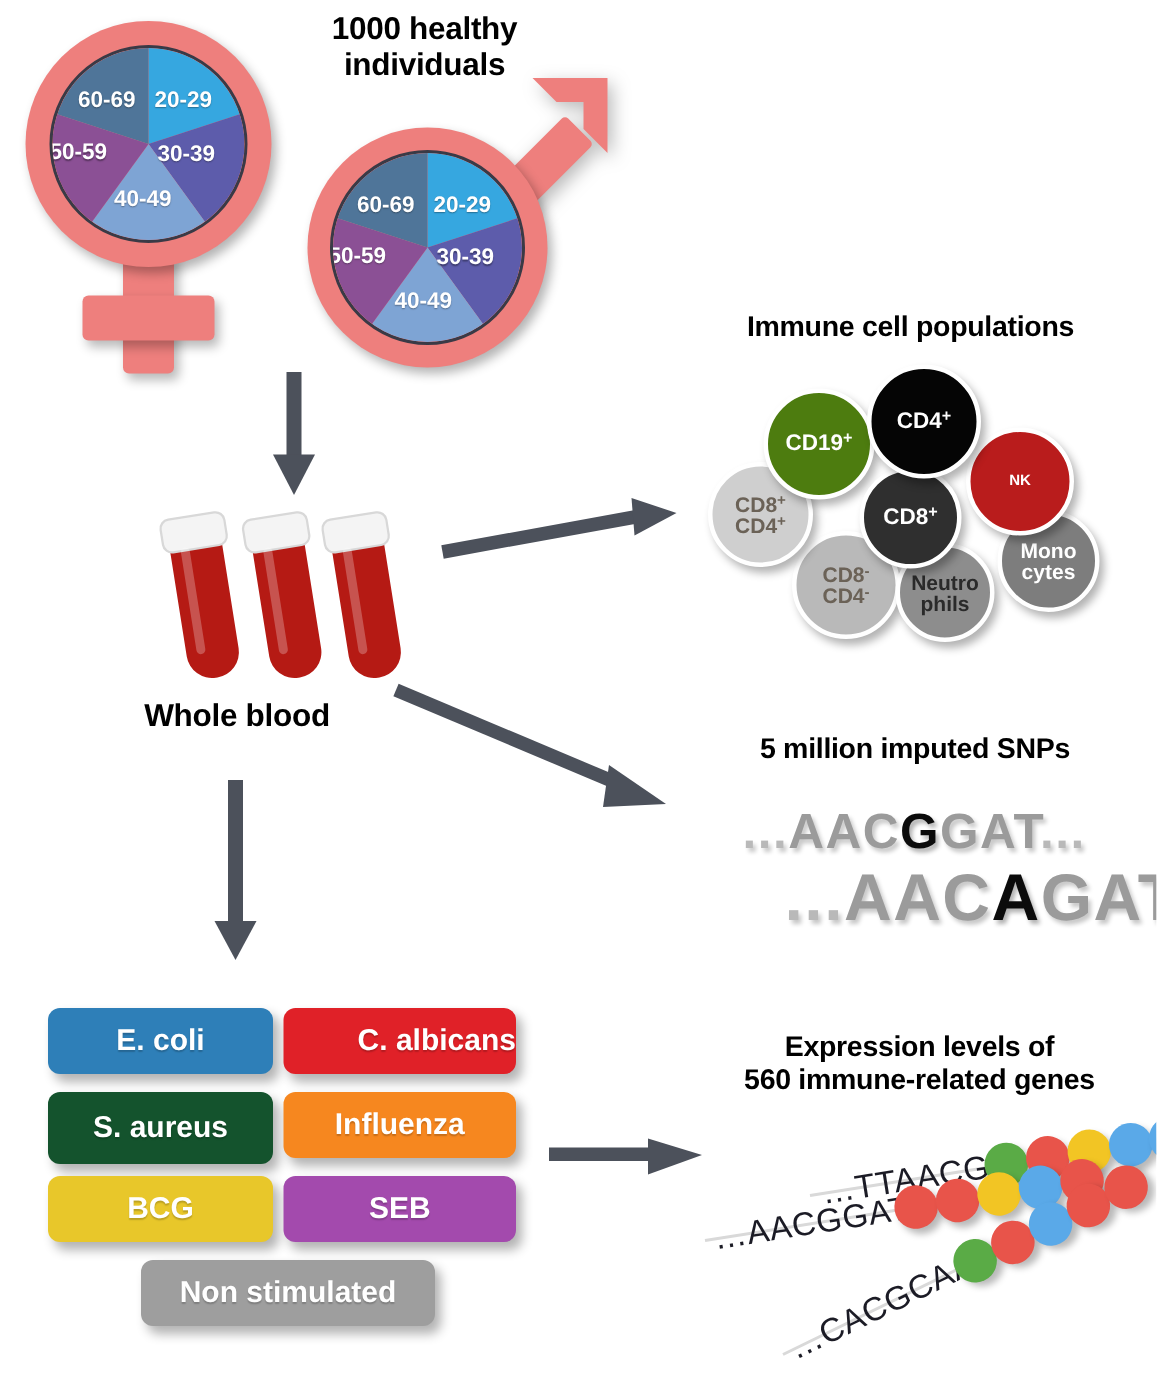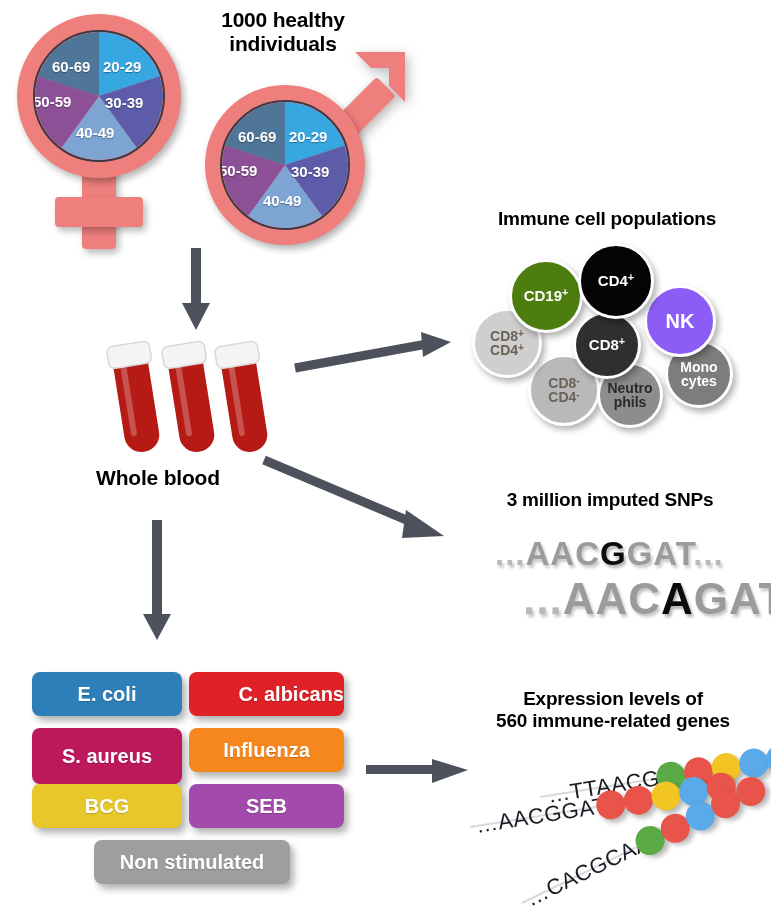--- a/index.html
+++ b/index.html
@@ -259,57 +259,57 @@
     </div>
 
     <div class="cell" style="left:509px; top:259px; width:74px; height:74px; background:#4d7c0f; color:#ffffff; font-size:15px; z-index:5;">
       <span>CD19<sup>+</sup></span>
     </div>
 
     <div class="cell" style="left:578px; top:243px; width:76px; height:76px; background:#050505; color:#ffffff; font-size:15px; z-index:6;">
       <span>CD4<sup>+</sup></span>
     </div>
 
-    <div class="cell" style="left:644px; top:285px; width:72px; height:72px; background:#8b5cf6; color:#ffffff; font-size:20px; z-index:4;">
+    <div class="cell" style="left:644px; top:285px; width:72px; height:72px; background:#b91c1c; color:#ffffff; font-size:10px; z-index:4;">
       <span>NK</span>
     </div>
 
     <div class="cell" style="left:573px; top:311px; width:68px; height:68px; background:#2f2f2f; color:#ffffff; font-size:15px; z-index:5;">
       <span>CD8<sup>+</sup></span>
     </div>
 
     <div class="cell" style="left:597px; top:362px; width:66px; height:66px; background:#8d8d8d; color:#2a2a2a; font-size:14px; z-index:3;">
       <span>Neutro<br>phils</span>
     </div>
 
     <div class="cell" style="left:665px; top:340px; width:68px; height:68px; background:#7d7d7d; color:#ffffff; font-size:14px; z-index:3;">
       <span>Mono<br>cytes</span>
     </div>
   </div>
 
-  <div class="heading abs" style="left:460px; top:489px; width:300px; font-size:19px;">3 million imputed SNPs</div>
+  <div class="heading abs" style="left:460px; top:489px; width:300px; font-size:19px;">5 million imputed SNPs</div>
 
   <div class="snpline" style="left:495px; top:535px; font-size:33px;">
     <span class="dim">...</span><span class="mid">AAC</span><span class="hit">G</span><span class="mid">GAT</span><span class="dim">...</span>
   </div>
 
   <div class="snpline" style="left:523px; top:574px; font-size:44px;">
     <span class="dim">...</span><span class="mid">AAC</span><span class="hit">A</span><span class="mid">GAT</span><span class="dim">...</span>
   </div>
 
   <div class="pillgrid" style="left:32px; top:672px; width:320px; height:225px;">
 
     <div class="pill" style="left:0px;   top:0px;  width:150px; height:44px; background:#2e7fb8; font-size:20px;">
       <span>E. coli</span>
     </div>
     <div class="pill" style="left:157px; top:0px;  width:155px; height:44px; background:#e02128; font-size:20px;justify-content:flex-end;">
       <span>C. albicans</span>
     </div>
 
-    <div class="pill" style="left:0px;   top:56px; width:150px; height:56px; background:#be185d; font-size:20px;">
+    <div class="pill" style="left:0px;   top:56px; width:150px; height:48px; background:#14532d; font-size:20px;">
       <span>S. aureus</span>
     </div>
     <div class="pill" style="left:157px; top:56px; width:155px; height:44px; background:#f6871f; font-size:20px;">
       <span>Influenza</span>
     </div>
 
     <div class="pill" style="left:0px;   top:112px; width:150px; height:44px; background:#e8c72a; font-size:20px;">
       <span>BCG</span>
     </div>
     <div class="pill" style="left:157px; top:112px; width:155px; height:44px; background:#a34aad; font-size:20px;">

